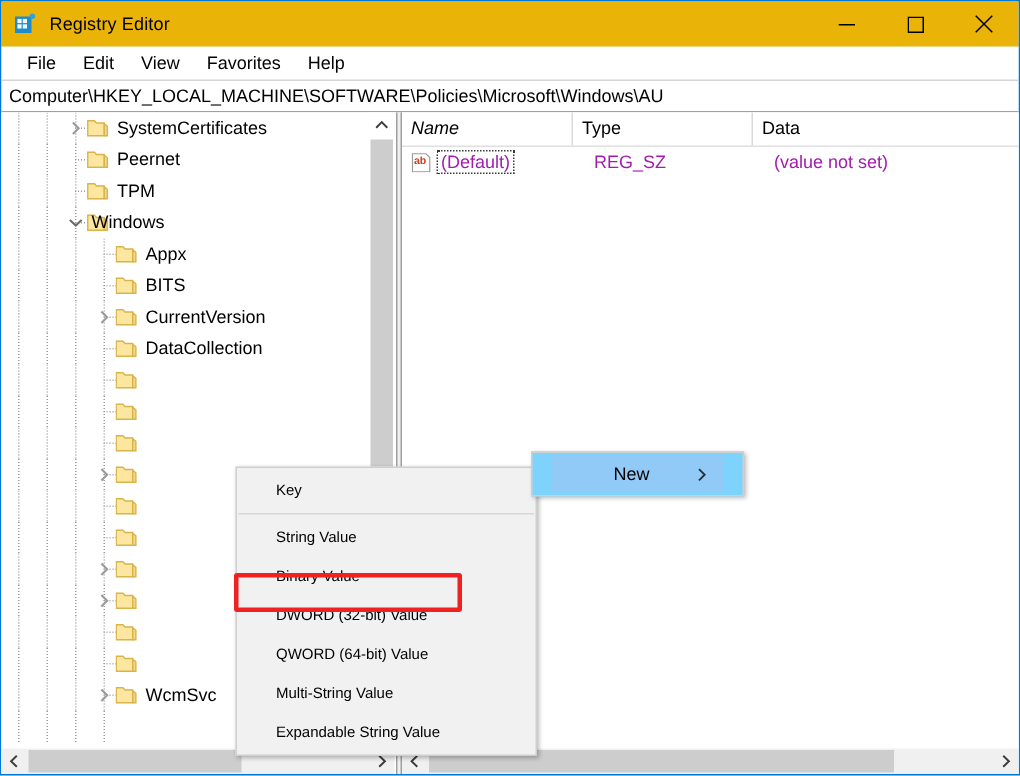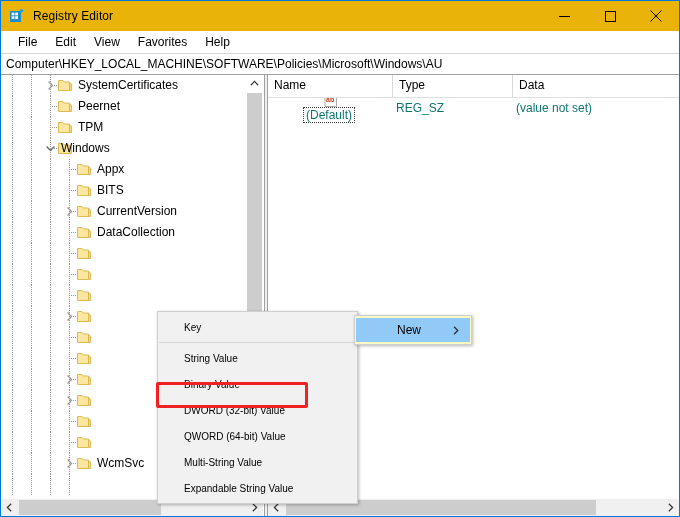--- a/index.html
+++ b/index.html
@@ -268,25 +268,24 @@
     min-height: 0;
   }
   .lrow {
     height: 20px;
     display: flex;
     align-items: center;
     position: relative;
   }
   .lcell {
     font-size: 12px;
-    color: #0f766e;
+    color: #a21caf;
     box-sizing: border-box;
     white-space: nowrap;
     overflow: hidden;
-    flex-direction: column;
   }
   .namecell {
     display: flex;
     align-items: center;
   }
   .ab-icon {
     width: 14px; height: 13px;
     margin-left: 6px;
     margin-right: 3px;
     flex: none;
@@ -320,26 +319,26 @@
     white-space: nowrap;
   }
   .ctxsep {
     height: 1px;
     background: #d7d7d7;
     margin: 2px 1px 2px 1px;
   }
   #submenu {
     position: absolute;
     left: 353px;
-    top: 240px;
+    top: 226px;
     width: 116px;
-    background: #fef9c3;
+    background: #7dd3fc;
     border: 1px solid #cfcfcf;
     box-shadow: 1px 1px 3px rgba(0,0,0,0.28);
-    padding: 2px 0;
+    padding: 2px 12px;
     z-index: 45;
   }
   .subitem {
     height: 24px;
     display: flex;
     align-items: center;
     font-size: 12px;
     color: #000000;
     position: relative;
     background: #91c9f7;
@@ -726,21 +725,21 @@
               <path d="M1.8 0.8 L5.6 4.5 L1.8 8.2" stroke="#3c3c3c" stroke-width="1.3" fill="none"></path>
             </svg>
         </div>
       </div>
     </div>
 
     <div id="splitter"></div>
 
     <div id="rightpane">
       <div id="listheader">
-        <div class="lhcell" style="width:125px;">Name</div>
+        <div class="lhcell" style="width:114px;font-style:italic;">Name</div>
         <div class="lhcell" style="width:120px;">Type</div>
         <div class="lhcell" style="width:166px;border-right:none;">Data</div>
       </div>
       <div id="listbody">
         <div class="lrow">
           <div class="lcell namecell" style="width:122px;">
             <span class="ab-icon">
               <svg width="14" height="13" viewBox="0 0 14 13">
                 <path d="M1 0.5 H10 L12.5 3 V12.5 H1 Z" fill="#ffffff" stroke="#9b9b9b" stroke-width="0.8"></path>
                 <text x="2" y="7.6" font-family="Liberation Sans, sans-serif" font-size="7" font-weight="bold" fill="#d03a1a">ab</text>

